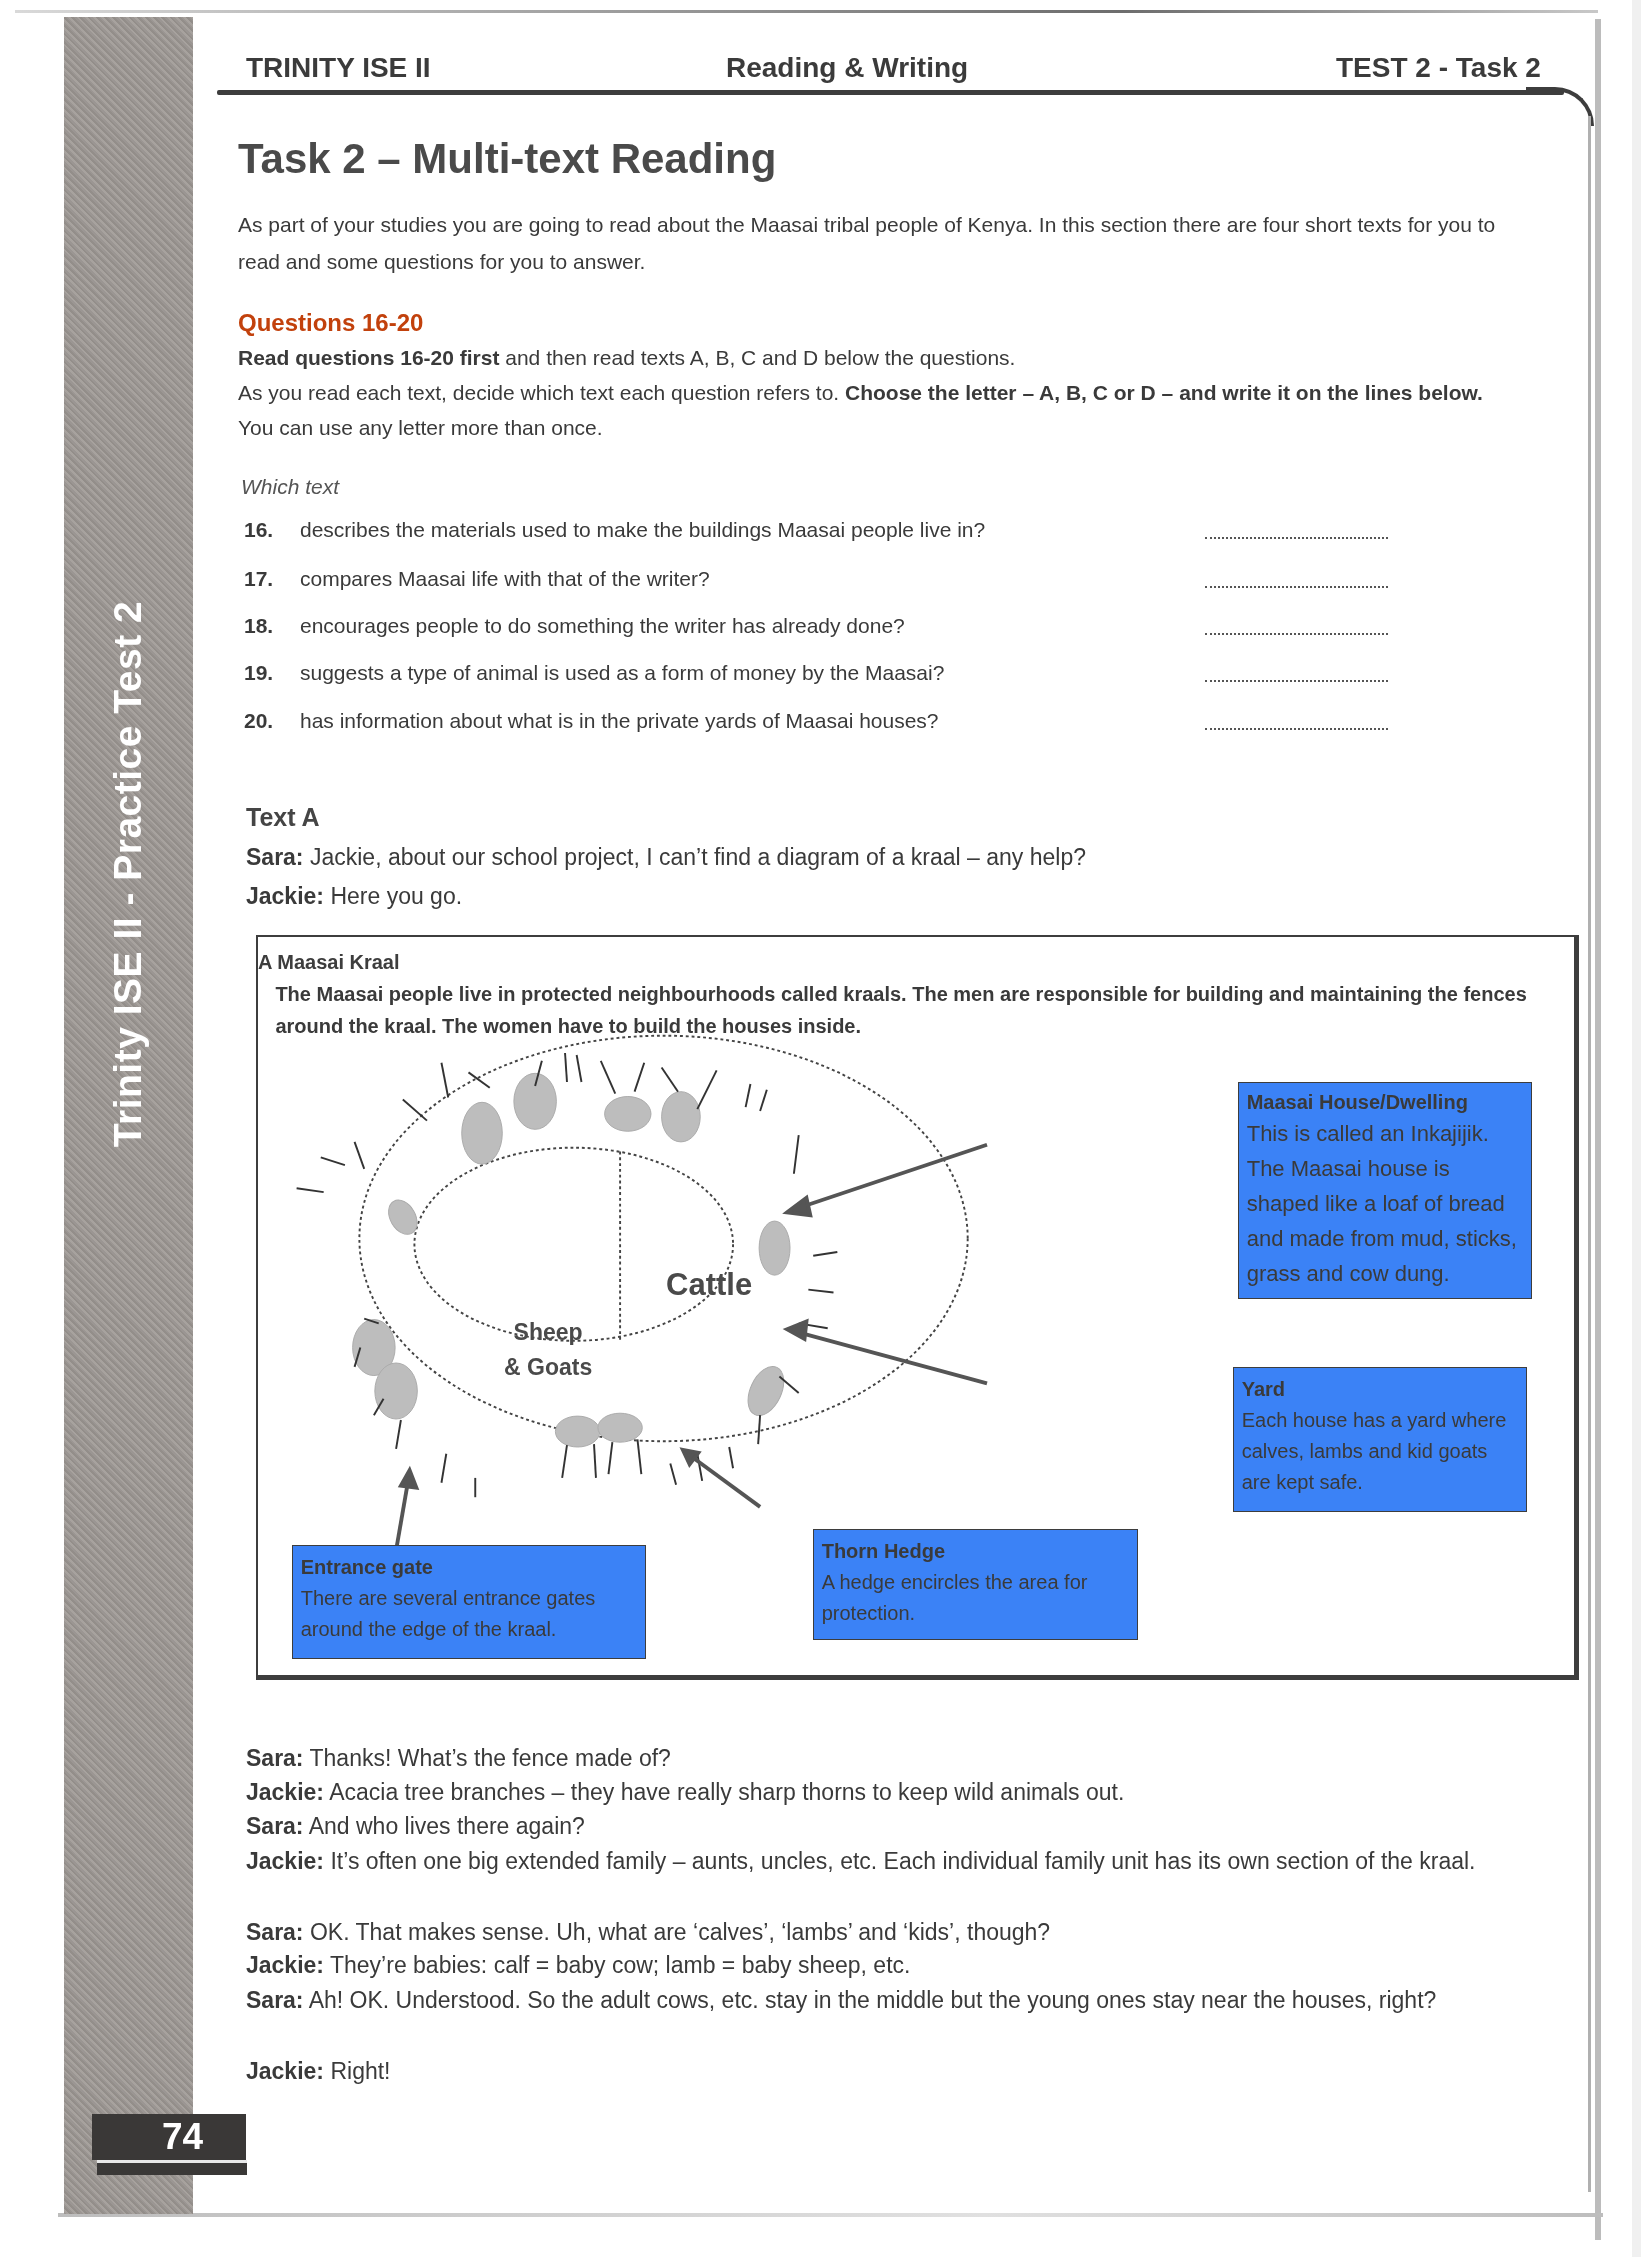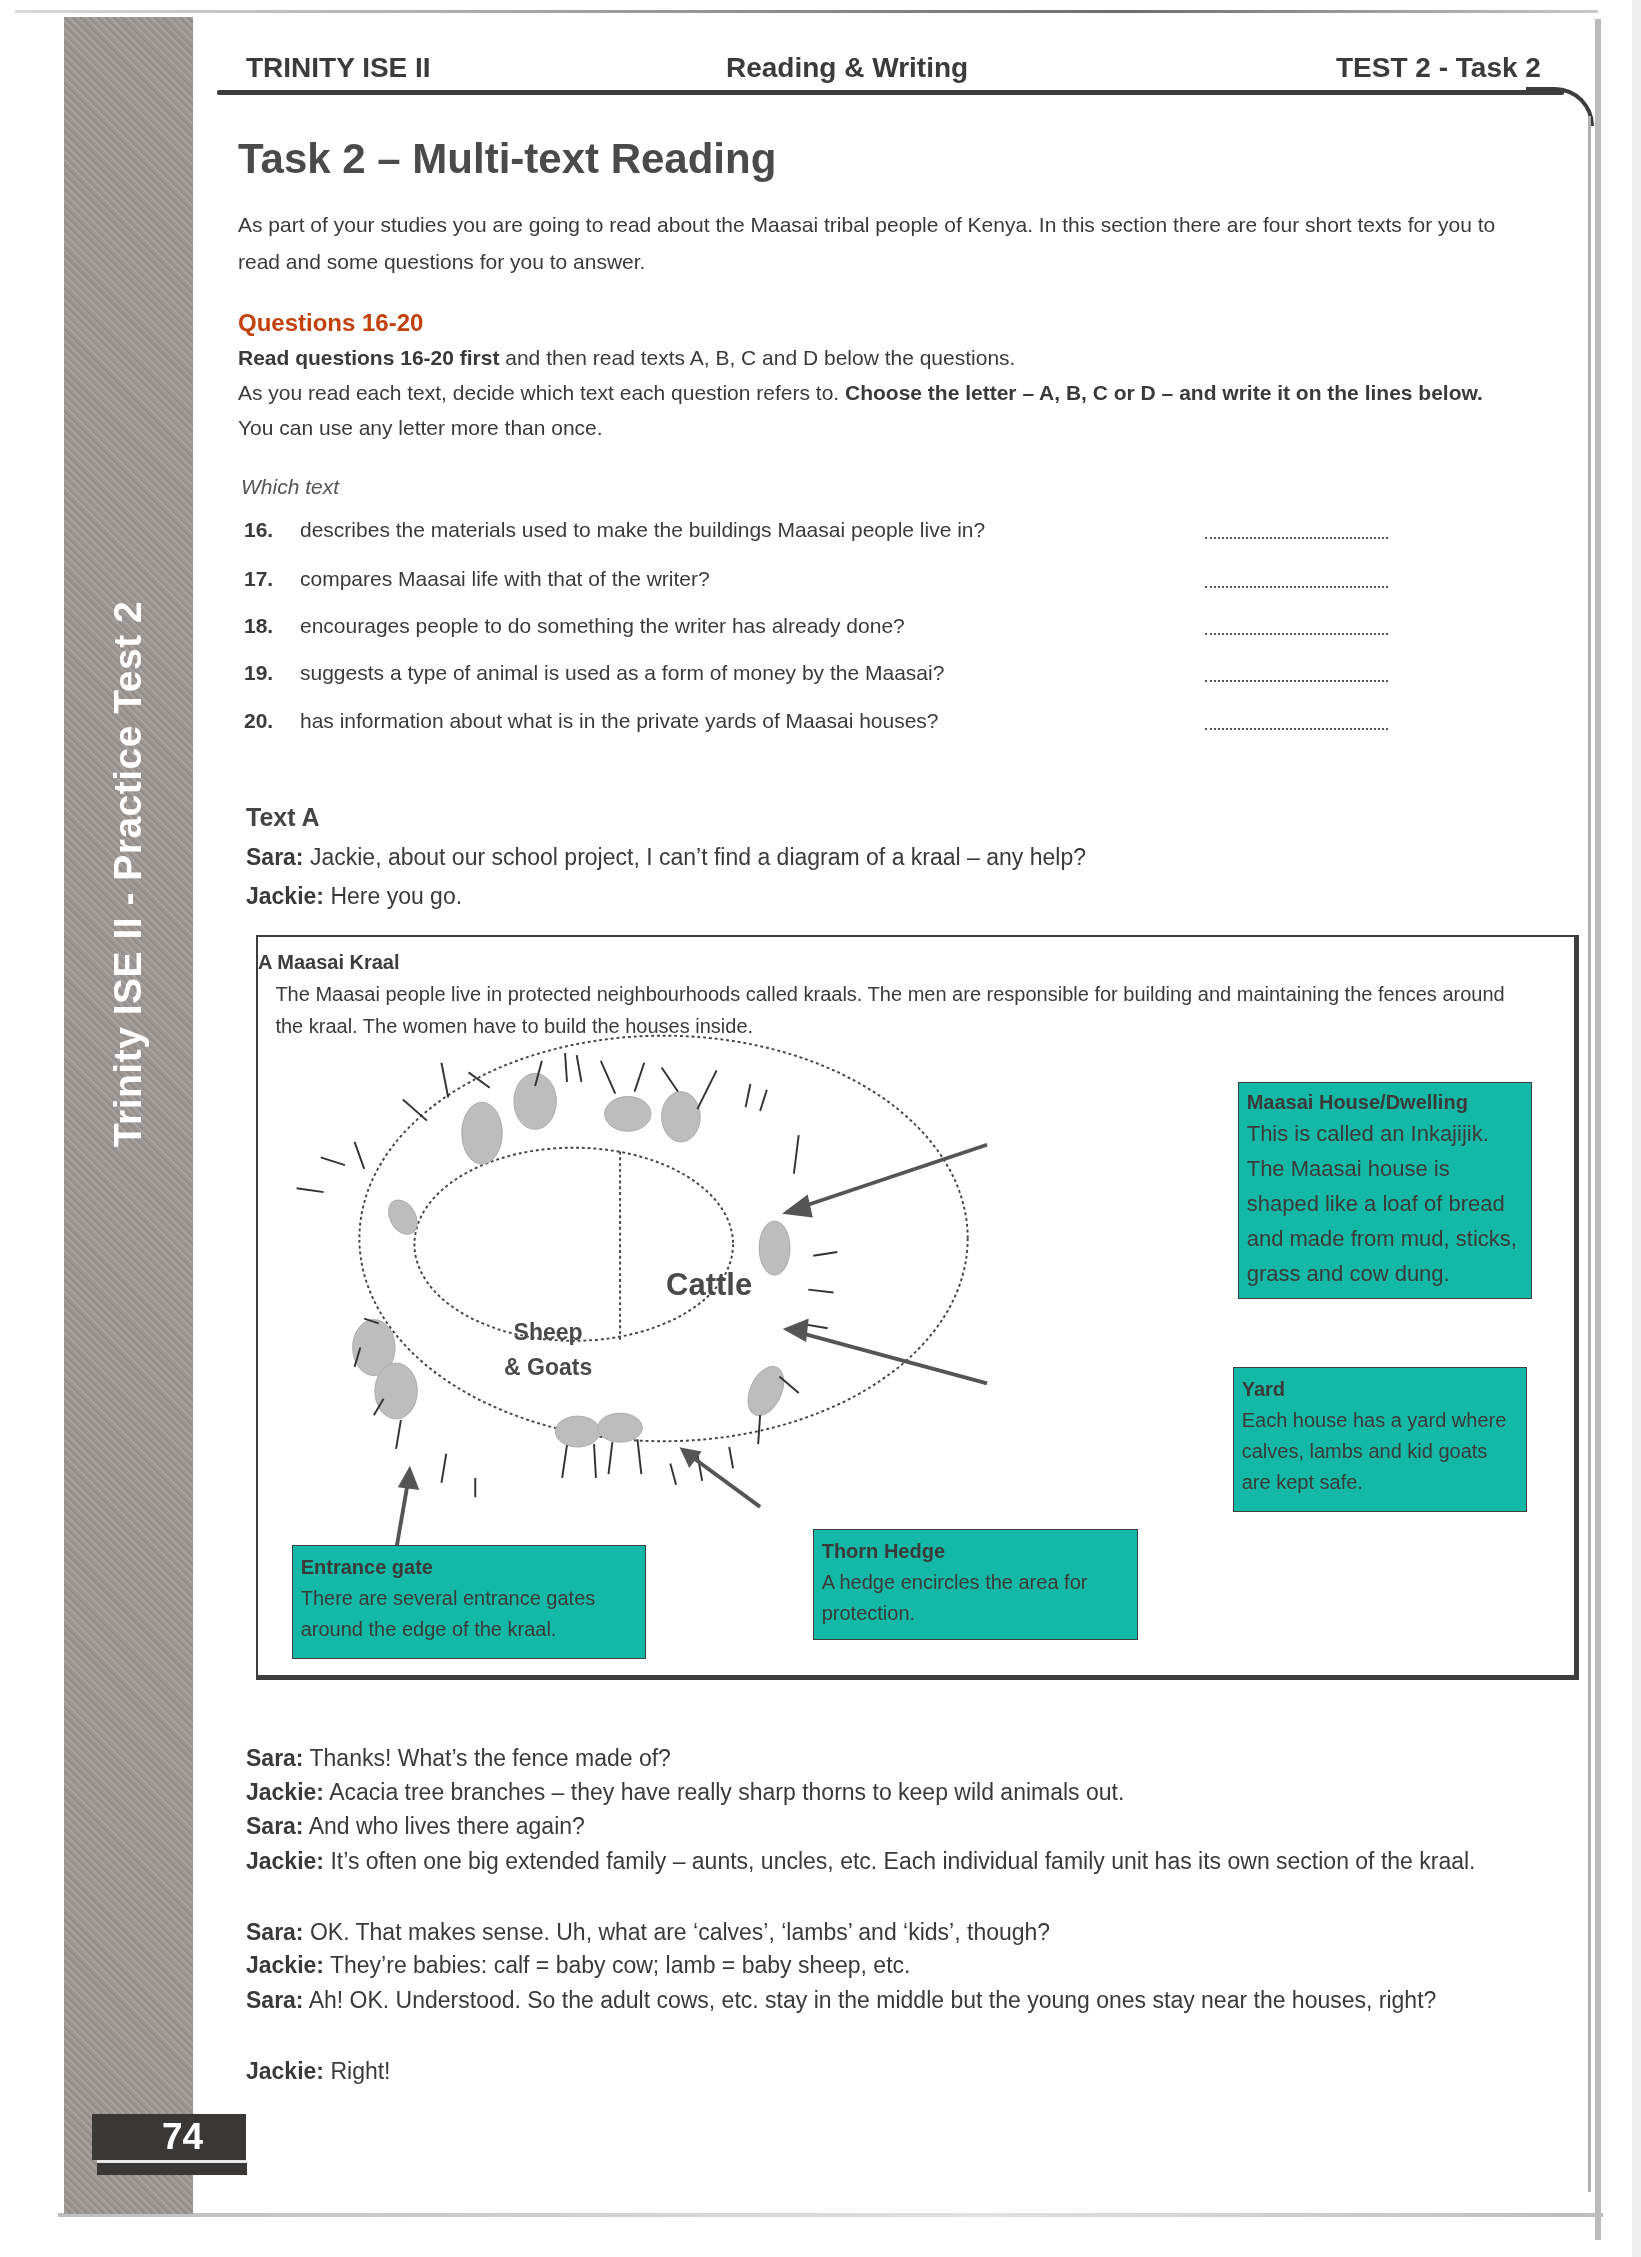--- a/index.html
+++ b/index.html
@@ -48,25 +48,25 @@
     border-bottom: 2.9px dotted #555; cursor: text; }
 
   .text-a-head { position: absolute; left: 246px; top: 803px; font-size: 25px; font-weight: bold; color: #454545; }
   .dlg { position: absolute; left: 246px; font-size: 23px; line-height: 35px; width: 1332px; }
   .dlg .spk { font-weight: bold; }
 
   
   .diagram-box { position: absolute; left: 256px; top: 935px; width: 1323px; height: 745px;
     border: 2.9px solid #3d3d3d; border-right-width: 5.8px; border-bottom-width: 5.8px; }
   .diag-title { position: absolute; left: 0; top: 13.5px; width: 100%; text-align: left; font-size: 20px; font-weight: bold; color: #3d3d3d; }
-  .diag-desc { position: absolute; left: 17.4px; top: 41px; width: 1255px; font-size: 20px; line-height: 32px; }
+  .diag-desc { position: absolute; left: 17.4px; top: 41px; width: 1255px; font-size: 20px; line-height: 32px; font-weight: bold; }
 
   .diag-svg { position: absolute; left: 0; top: 0; }
 
-  .callout { position: absolute; background: #14b8a6; border: 1.9px solid #3d3d3d; padding: 5.8px 7.7px; font-size: 20px; line-height: 31px; color: #3a3a3a; }
+  .callout { position: absolute; background: #3b82f6; border: 1.9px solid #3d3d3d; padding: 5.8px 7.7px; font-size: 20px; line-height: 31px; color: #3a3a3a; }
   .callout .c-title { font-weight: bold; display: block; }
   .co-house { left: 980px; top: 145px; width: 294px; height: 217px; font-size: 22px; line-height: 35px; }
   .co-house .c-title { font-size: 20px; line-height: 27px; }
   .co-yard { left: 975px; top: 430px; width: 294px; height: 145px; }
   .co-hedge { left: 555px; top: 592px; width: 325px; height: 111px; }
   .co-gate { left: 34px; top: 608px; width: 354px; height: 114px; }
 
   .oval-label { position: absolute; font-weight: bold; color: #4a4a4a; text-align: center; }
   .lbl-sheep { left: 246px; top: 330px; font-size: 23px; line-height: 35px; margin-top: 48px; }
   .lbl-cattle { left: 408px; top: 330px; font-size: 31px; }

